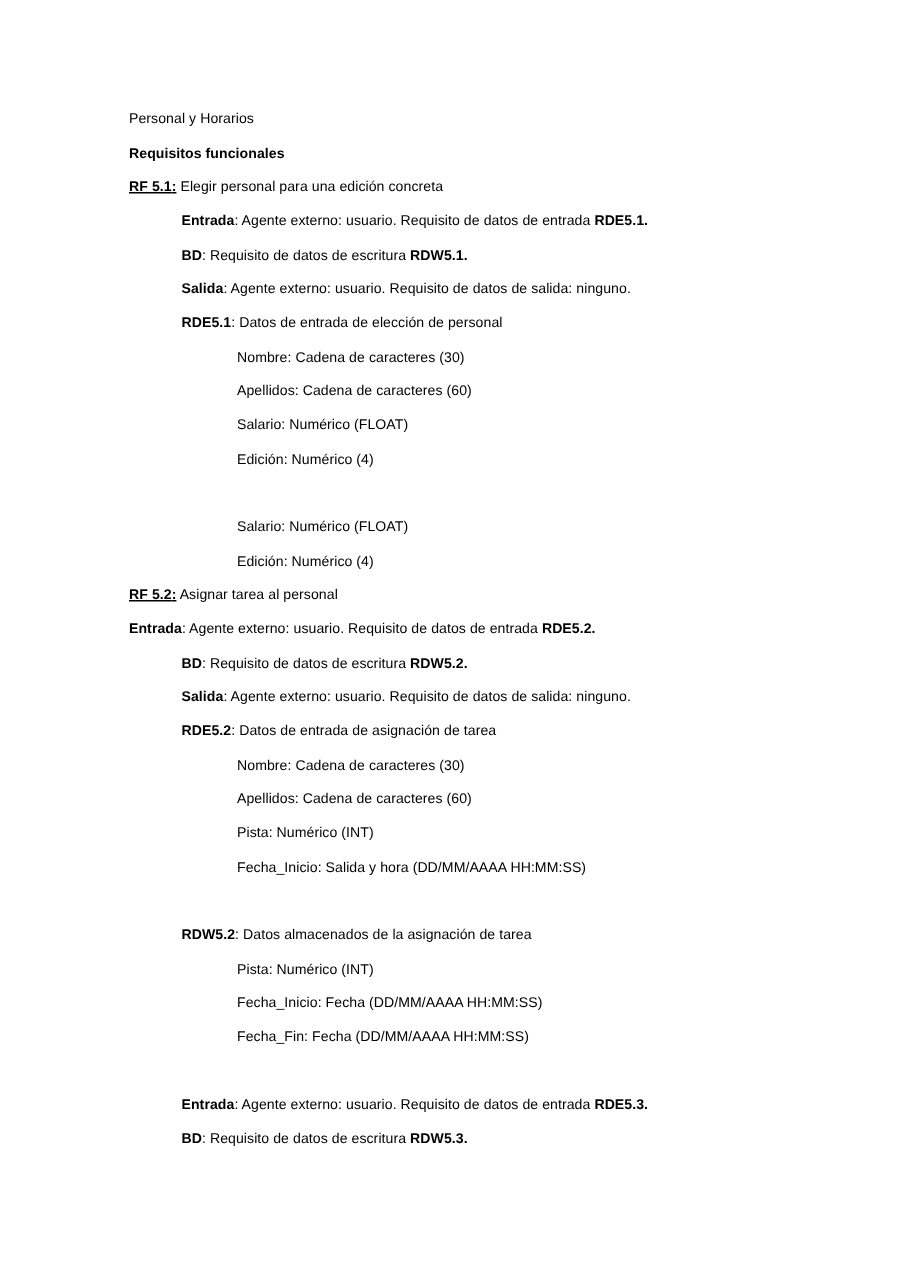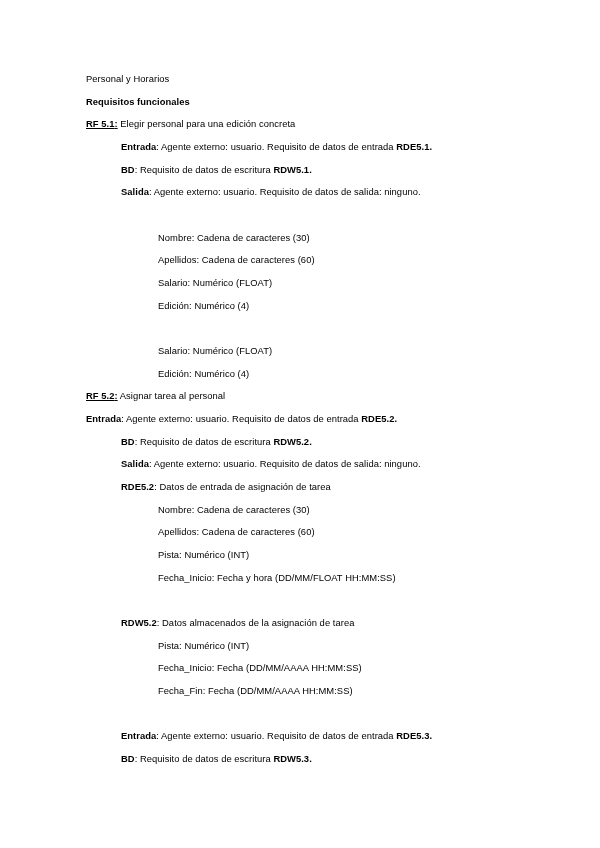--- a/index.html
+++ b/index.html
@@ -27,20 +27,23 @@
   </div>
   <div class="line l1" style="top:141px">
     <span class="b">Entrada</span><span>: Agente externo: usuario. Requisito de datos de entrada </span><span class="b">RDE5.1.</span>
   </div>
   <div class="line l1" style="top:164px">
     <span class="b">BD</span><span>: Requisito de datos de escritura </span><span class="b">RDW5.1.</span>
   </div>
   <div class="line l1" style="top:186px">
     <span class="b">Salida</span><span>: Agente externo: usuario. Requisito de datos de salida: ninguno.</span>
   </div>
+  <div class="line l1" style="top:209px">
+    <span class="b">RDE5.1</span><span>: Datos de entrada de elección de personal</span>
+  </div>
   <div class="line l2" style="top:232px">Nombre: Cadena de caracteres (30)</div>
   <div class="line l2" style="top:254px">Apellidos: Cadena de caracteres (60)</div>
   <div class="line l2" style="top:277px">Salario: Numérico (FLOAT)</div>
   <div class="line l2" style="top:300px">Edición: Numérico (4)</div>
   <div class="line l2" style="top:345px">Salario: Numérico (FLOAT)</div>
   <div class="line l2" style="top:368px">Edición: Numérico (4)</div>
 
   <div class="line l0" style="top:390px">
     <span class="u">RF 5.2</span><span class="u">:</span>
     <span>Asignar tarea al personal</span>
@@ -53,21 +56,21 @@
   </div>
   <div class="line l1" style="top:458px">
     <span class="b">Salida</span><span>: Agente externo: usuario. Requisito de datos de salida: ninguno.</span>
   </div>
   <div class="line l1" style="top:481px">
     <span class="b">RDE5.2</span><span>: Datos de entrada de asignación de tarea</span>
   </div>
   <div class="line l2" style="top:504px">Nombre: Cadena de caracteres (30)</div>
   <div class="line l2" style="top:526px">Apellidos: Cadena de caracteres (60)</div>
   <div class="line l2" style="top:549px">Pista: Numérico (INT)</div>
-  <div class="line l2" style="top:572px">Fecha_Inicio: Fecha y hora (DD/MM/FLOAT HH:MM:SS)</div>
+  <div class="line l2" style="top:572px">Fecha_Inicio: Salida y hora (DD/MM/AAAA HH:MM:SS)</div>
   <div class="line l1" style="top:617px">
     <span class="b">RDW5.2</span><span>: Datos almacenados de la asignación de tarea</span>
   </div>
   <div class="line l2" style="top:640px">Pista: Numérico (INT)</div>
   <div class="line l2" style="top:662px">Fecha_Inicio: Fecha (DD/MM/AAAA HH:MM:SS)</div>
   <div class="line l2" style="top:685px">Fecha_Fin: Fecha (DD/MM/AAAA HH:MM:SS)</div>
 
   <div class="line l1" style="top:730px">
     <span class="b">Entrada</span><span>: Agente externo: usuario. Requisito de datos de entrada </span><span class="b">RDE5.3.</span>
   </div>

